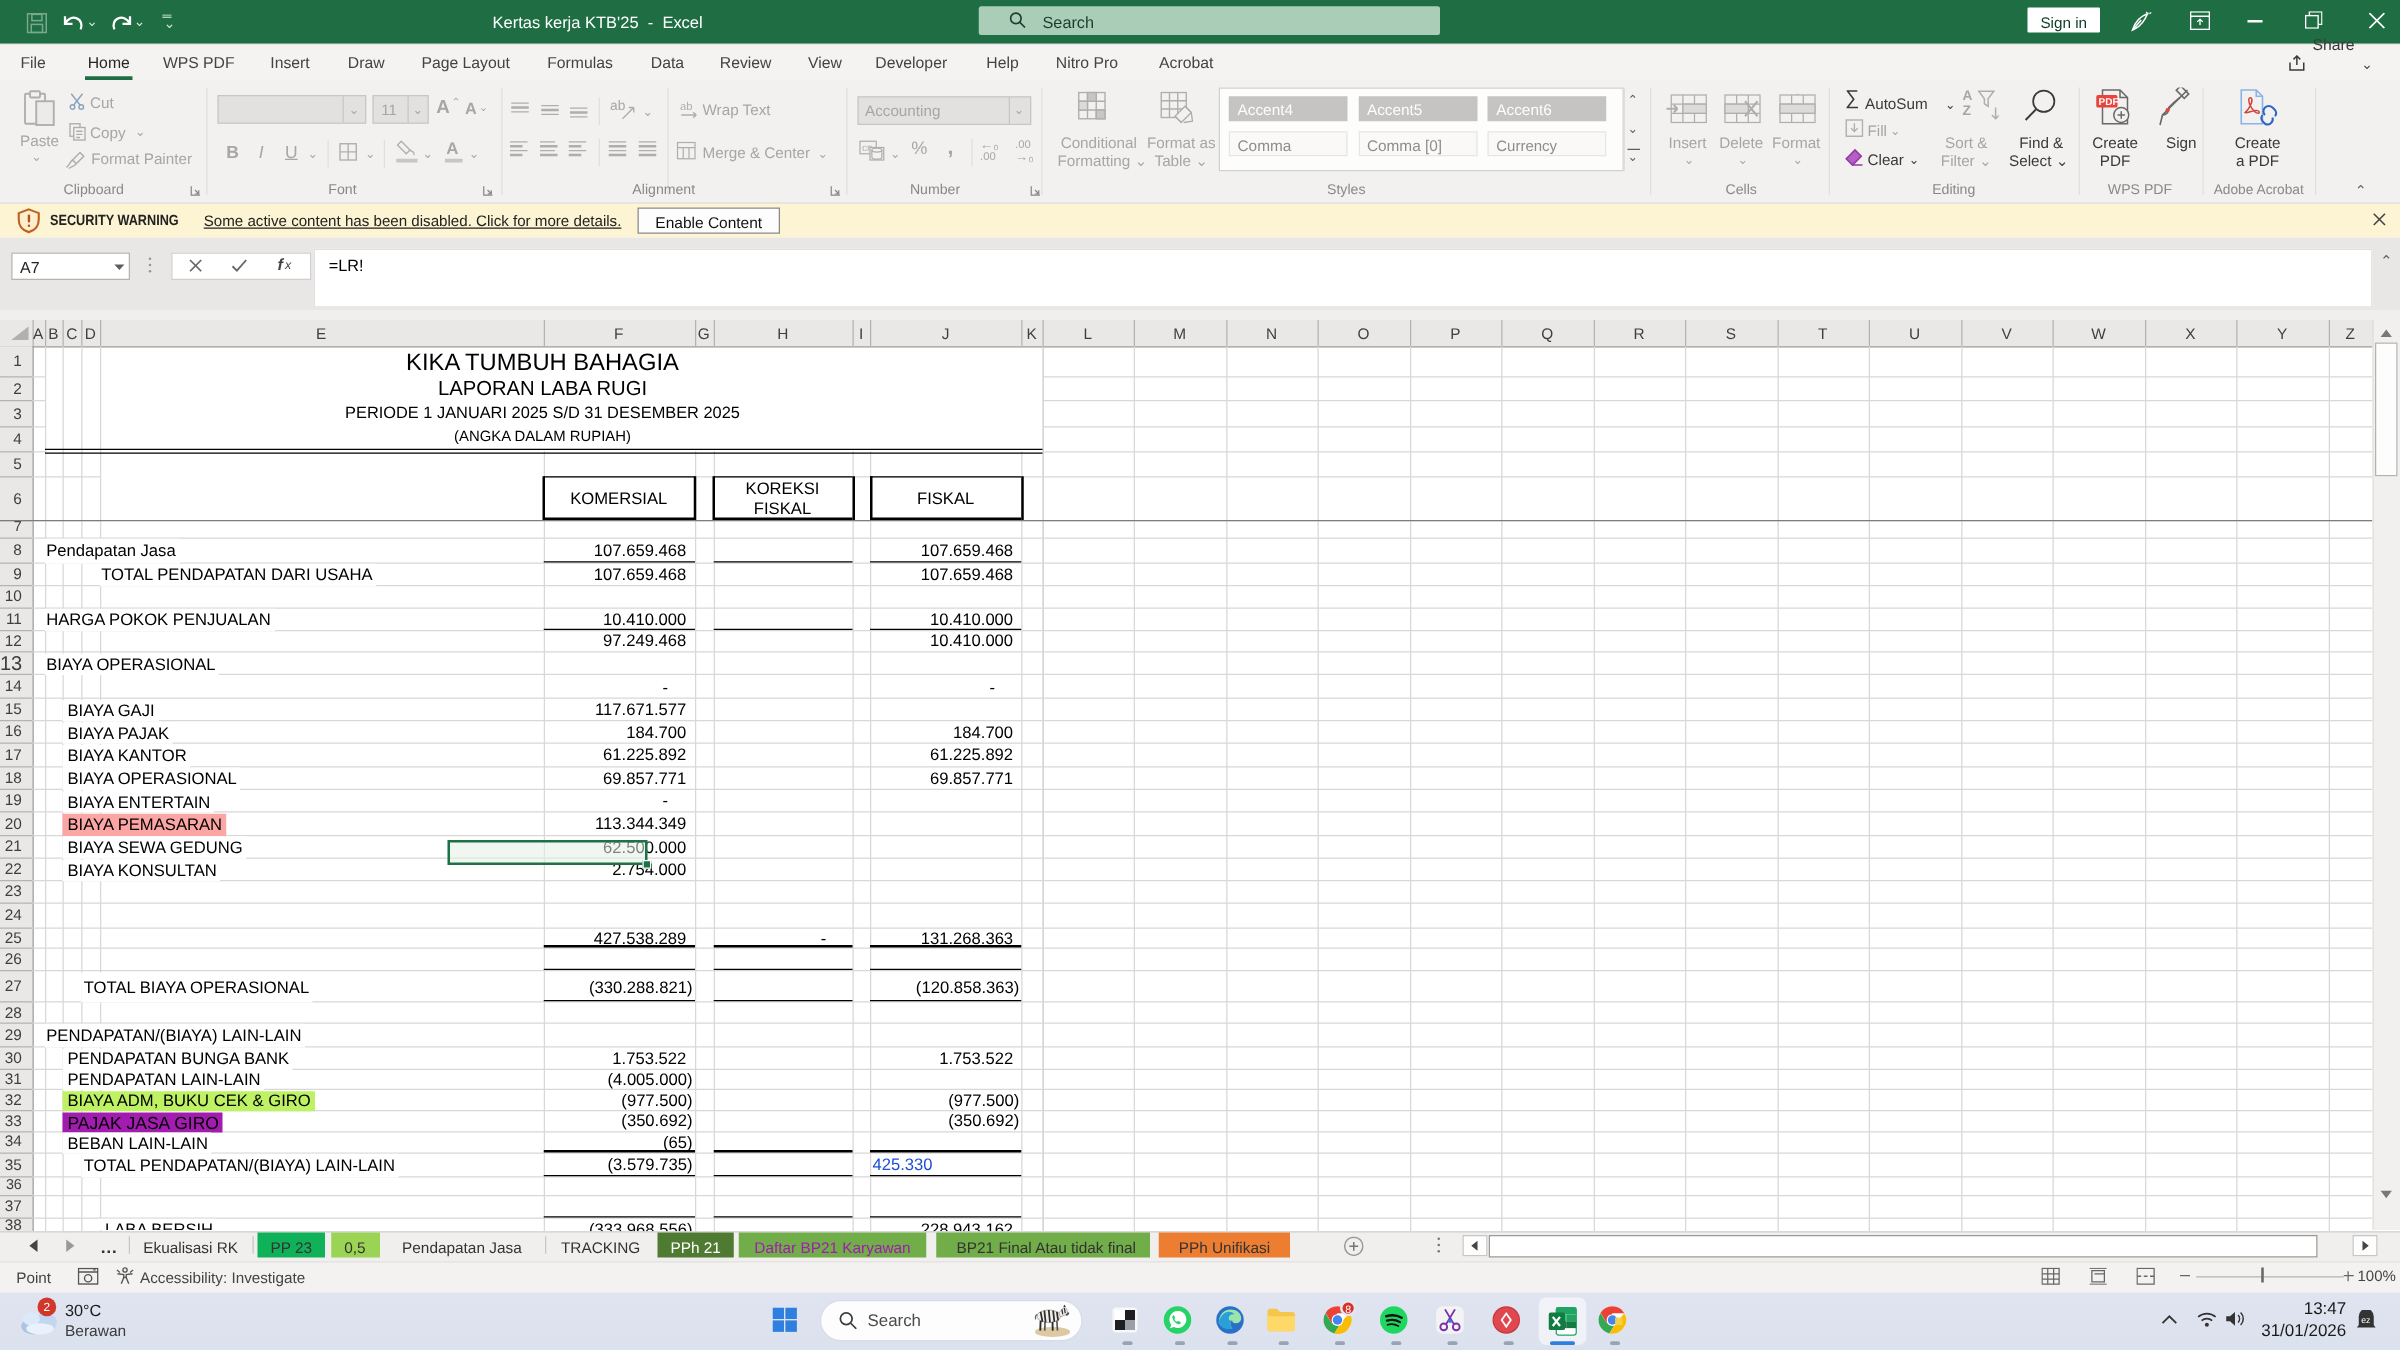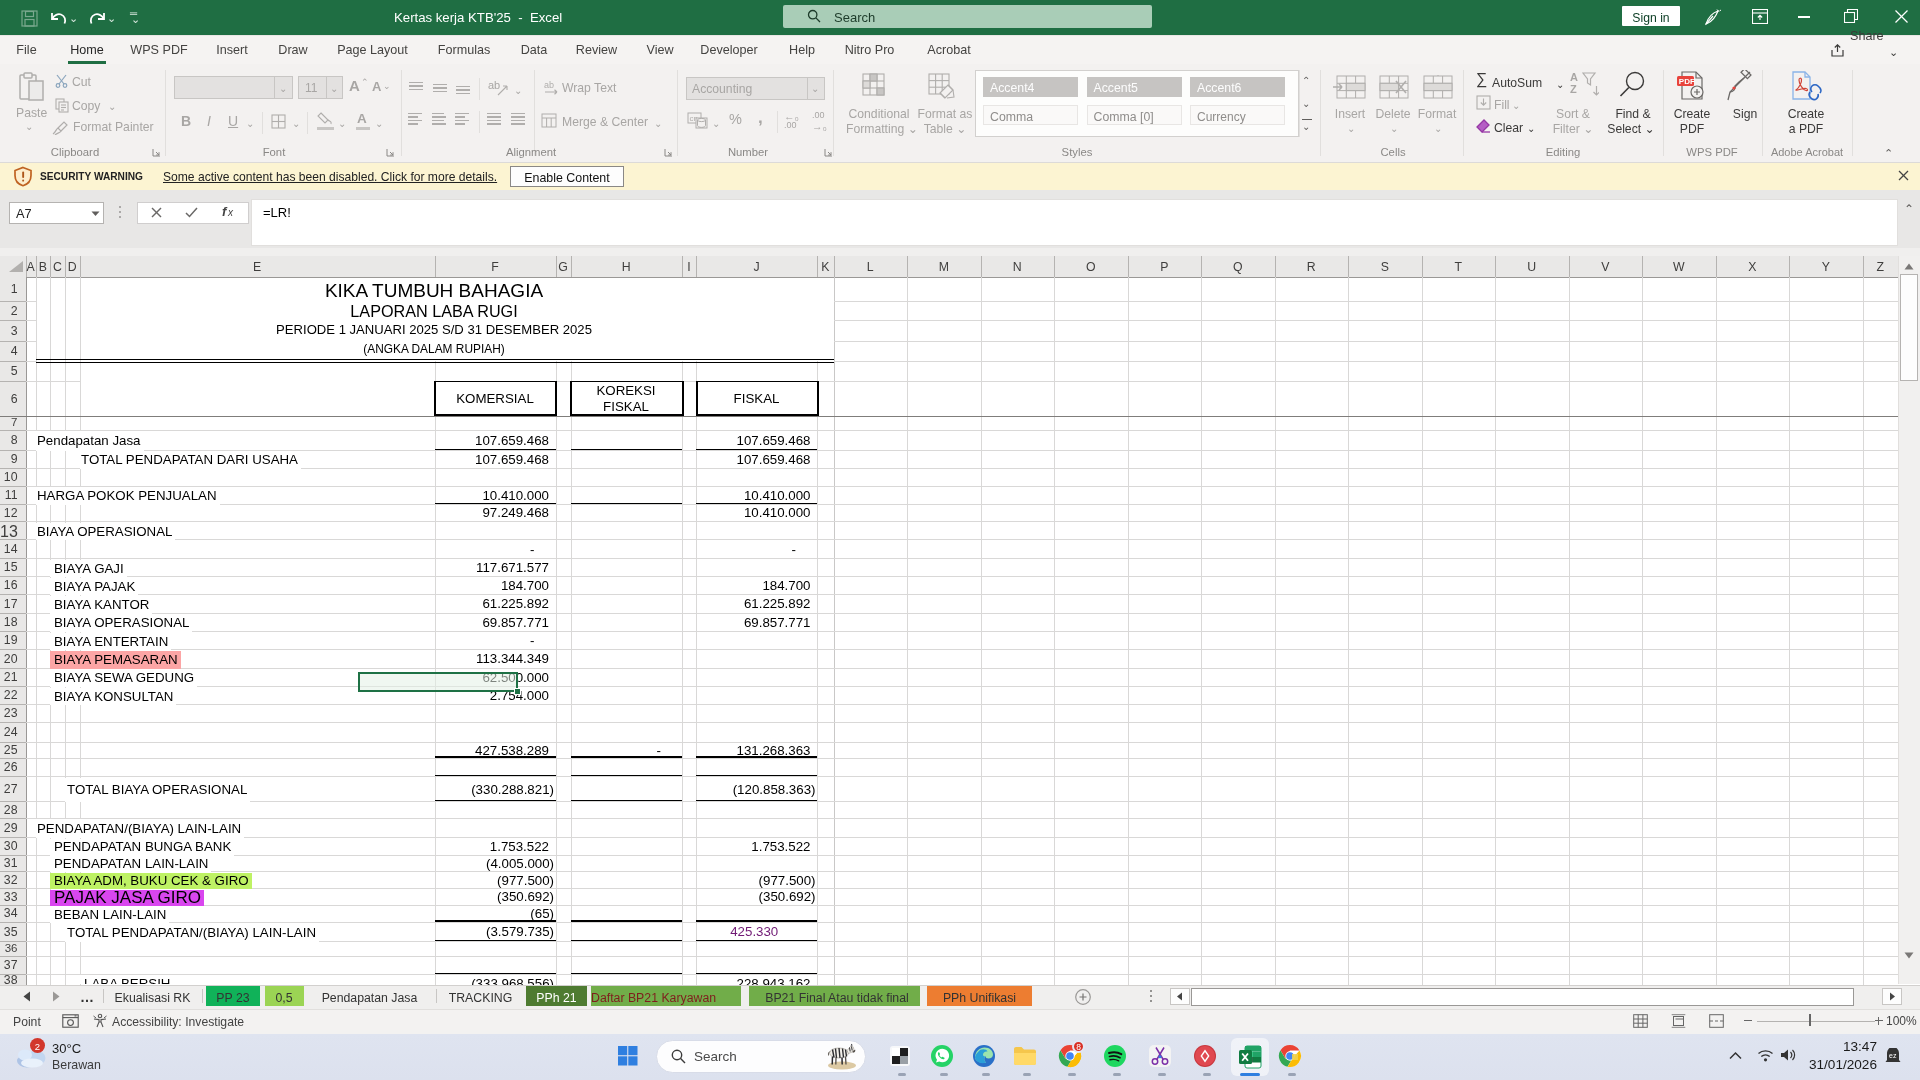--- a/index.html
+++ b/index.html
@@ -777,28 +777,28 @@
 <div style="position:absolute;left:698px;top:782.65px;width:117.5px;text-align:right;font-size:13.3px;color:#000;white-space:nowrap;line-height:1">(120.858.363)</div>
 <div style="position:absolute;left:35.5px;top:819.0px;height:19.0px;display:flex;align-items:center;font-size:13.3px;color:#000;white-space:nowrap;line-height:1;background:#fff;padding:0 3px 0 1.5px">PENDAPATAN/(BIAYA) LAIN-LAIN</div>
 <div style="position:absolute;left:50px;top:838.5px;height:17.0px;display:flex;align-items:center;font-size:13.3px;color:#000;white-space:nowrap;line-height:1;background:#fff;padding:0 3px 0 4px">PENDAPATAN BUNGA BANK</div>
 <div style="position:absolute;left:436.5px;top:839.9px;width:112.5px;text-align:right;font-size:13.3px;color:#000;white-space:nowrap;line-height:1">1.753.522</div>
 <div style="position:absolute;left:698px;top:839.9px;width:112.5px;text-align:right;font-size:13.3px;color:#000;white-space:nowrap;line-height:1">1.753.522</div>
 <div style="position:absolute;left:50px;top:856.0px;height:16.0px;display:flex;align-items:center;font-size:13.3px;color:#000;white-space:nowrap;line-height:1;background:#fff;padding:0 3px 0 4px">PENDAPATAN LAIN-LAIN</div>
 <div style="position:absolute;left:436.5px;top:856.9px;width:117.5px;text-align:right;font-size:13.3px;color:#000;white-space:nowrap;line-height:1">(4.005.000)</div>
 <div style="position:absolute;left:50px;top:872.5px;height:16.5px;display:flex;align-items:center;font-size:13.3px;color:#000;white-space:nowrap;line-height:1;background:#bef264;padding:0 3px 0 4px">BIAYA ADM, BUKU CEK &amp; GIRO</div>
 <div style="position:absolute;left:436.5px;top:873.65px;width:117.5px;text-align:right;font-size:13.3px;color:#000;white-space:nowrap;line-height:1">(977.500)</div>
 <div style="position:absolute;left:698px;top:873.65px;width:117.5px;text-align:right;font-size:13.3px;color:#000;white-space:nowrap;line-height:1">(977.500)</div>
-<div style="position:absolute;left:50px;top:889.5px;height:16.0px;display:flex;align-items:center;font-size:17px;color:#000;white-space:nowrap;line-height:1;background:#d946ef;padding:0 3px 0 4px">PAJAK JASA GIRO</div>
+<div style="position:absolute;left:50px;top:889.5px;height:16.0px;display:flex;align-items:center;font-size:14px;color:#000;white-space:nowrap;line-height:1;background:#a21caf;padding:0 3px 0 4px">PAJAK JASA GIRO</div>
 <div style="position:absolute;left:436.5px;top:890.4px;width:117.5px;text-align:right;font-size:13.3px;color:#000;white-space:nowrap;line-height:1">(350.692)</div>
 <div style="position:absolute;left:698px;top:890.4px;width:117.5px;text-align:right;font-size:13.3px;color:#000;white-space:nowrap;line-height:1">(350.692)</div>
 <div style="position:absolute;left:50px;top:906.0px;height:16.5px;display:flex;align-items:center;font-size:13.3px;color:#000;white-space:nowrap;line-height:1;background:#fff;padding:0 3px 0 4px">BEBAN LAIN-LAIN</div>
 <div style="position:absolute;left:436.5px;top:907.15px;width:117.5px;text-align:right;font-size:13.3px;color:#000;white-space:nowrap;line-height:1">(65)</div>
 <div style="position:absolute;left:65px;top:923.0px;height:19.0px;display:flex;align-items:center;font-size:13.3px;color:#000;white-space:nowrap;line-height:1;background:#fff;padding:0 3px 0 2px">TOTAL PENDAPATAN/(BIAYA) LAIN-LAIN</div>
 <div style="position:absolute;left:436.5px;top:925.4px;width:117.5px;text-align:right;font-size:13.3px;color:#000;white-space:nowrap;line-height:1">(3.579.735)</div>
-<div style="position:absolute;left:698px;top:925.4px;width:112.5px;text-align:center;font-size:13.3px;color:#701a75;white-space:nowrap;line-height:1">425.330</div>
+<div style="position:absolute;left:698px;top:925.4px;width:112.5px;text-align:left;font-size:13.3px;color:#1d4ed8;white-space:nowrap;line-height:1">425.330</div>
 <div style="position:absolute;left:79.5px;top:974.5px;height:9.5px;overflow:hidden;background:#fff;padding:0 3px 0 4.5px">
     <div style="font-size:13.3px;white-space:nowrap;line-height:1;margin-top:2.5px">LABA BERSIH</div>
   </div>
 <div style="position:absolute;left:436.5px;top:977px;width:117.5px;text-align:right;font-size:13.3px;white-space:nowrap;line-height:1">(333.968.556)</div>
 <div style="position:absolute;left:698px;top:977px;width:112.5px;text-align:right;font-size:13.3px;white-space:nowrap;line-height:1">228.943.162</div>
 <div style="position:absolute;left:358px;top:672px;width:160px;height:20px;border:2px solid #1e7145;background:rgba(228,241,230,0.55)"></div>
 <div style="position:absolute;left:514px;top:688px;width:7px;height:7px;background:#1e7145;border:1px solid #fff"></div>
 <div style="position:absolute;left:1898px;top:256px;width:22px;height:728px;background:#f1f0ef;border-left:1px solid #e1dfdd"></div>
 <svg class="g" style="left:1904px;top:263px" width="10" height="7" viewBox="0 0 10 7">
     <path d="M5 0.5 L9.5 6.5 L0.5 6.5 Z" fill="#7a7877"></path>
@@ -821,21 +821,21 @@
 <div style="position:absolute;left:206px;top:985.5px;width:54px;height:20.5px;background:#10b259"></div>
 <div style="position:absolute;left:206px;top:991.5px;width:54px;text-align:center;font-size:12.3px;color:#333;white-space:nowrap;line-height:1;font-weight:normal">PP 23</div>
 <div style="position:absolute;left:264.5px;top:985.5px;width:39.0px;height:20.5px;background:#9bd454"></div>
 <div style="position:absolute;left:264.5px;top:991.5px;width:39.0px;text-align:center;font-size:12.3px;color:#333;white-space:nowrap;line-height:1;font-weight:normal">0,5</div>
 <div style="position:absolute;left:305px;top:991.5px;width:129px;text-align:center;font-size:12.3px;color:#333;white-space:nowrap;line-height:1;font-weight:normal">Pendapatan Jasa</div>
 <div style="position:absolute;left:436px;top:989px;width:1px;height:14px;background:#c8c6c4"></div>
 <div style="position:absolute;left:437px;top:991.5px;width:87px;text-align:center;font-size:12.3px;color:#333;white-space:nowrap;line-height:1;font-weight:normal">TRACKING</div>
 <div style="position:absolute;left:526px;top:985.5px;width:61px;height:20.5px;background:#4e7b31"></div>
 <div style="position:absolute;left:526px;top:991.5px;width:61px;text-align:center;font-size:12.3px;color:#fff;white-space:nowrap;line-height:1;font-weight:normal">PPh 21</div>
 <div style="position:absolute;left:591px;top:985.5px;width:150px;height:20.5px;background:#71ad49"></div>
-<div style="position:absolute;left:591px;top:991.5px;width:150px;text-align:left;font-size:12.3px;color:#7f1d1d;white-space:nowrap;line-height:1;font-weight:normal">Daftar BP21 Karyawan</div>
+<div style="position:absolute;left:591px;top:991.5px;width:150px;text-align:center;font-size:12.3px;color:#a21caf;white-space:nowrap;line-height:1;font-weight:normal">Daftar BP21 Karyawan</div>
 <div style="position:absolute;left:749px;top:985.5px;width:171px;height:20.5px;background:#71ad49"></div>
 <div style="position:absolute;left:749px;top:991.5px;width:176px;text-align:center;font-size:12.3px;color:#333;white-space:nowrap;line-height:1;font-weight:normal">BP21 Final Atau tidak final</div>
 <div style="position:absolute;left:927px;top:985.5px;width:105px;height:20.5px;background:#ed7d31"></div>
 <div style="position:absolute;left:927px;top:991.5px;width:105px;text-align:center;font-size:12.3px;color:#333;white-space:nowrap;line-height:1;font-weight:normal">PPh Unifikasi</div>
 <svg class="g" style="left:1075px;top:989px" width="16" height="16" viewBox="0 0 16 16">
     <circle cx="8" cy="8" r="7.3" fill="none" stroke="#9a9896" stroke-width="1.2"></circle>
     <path d="M8 4.5 L8 11.5 M4.5 8 L11.5 8" stroke="#767472" stroke-width="1.2"></path>
   </svg>
 <div style="position:absolute;left:1150px;top:990px;width:2px;height:2px;background:#767472;border-radius:50%"></div>
 <div style="position:absolute;left:1150px;top:995px;width:2px;height:2px;background:#767472;border-radius:50%"></div>

